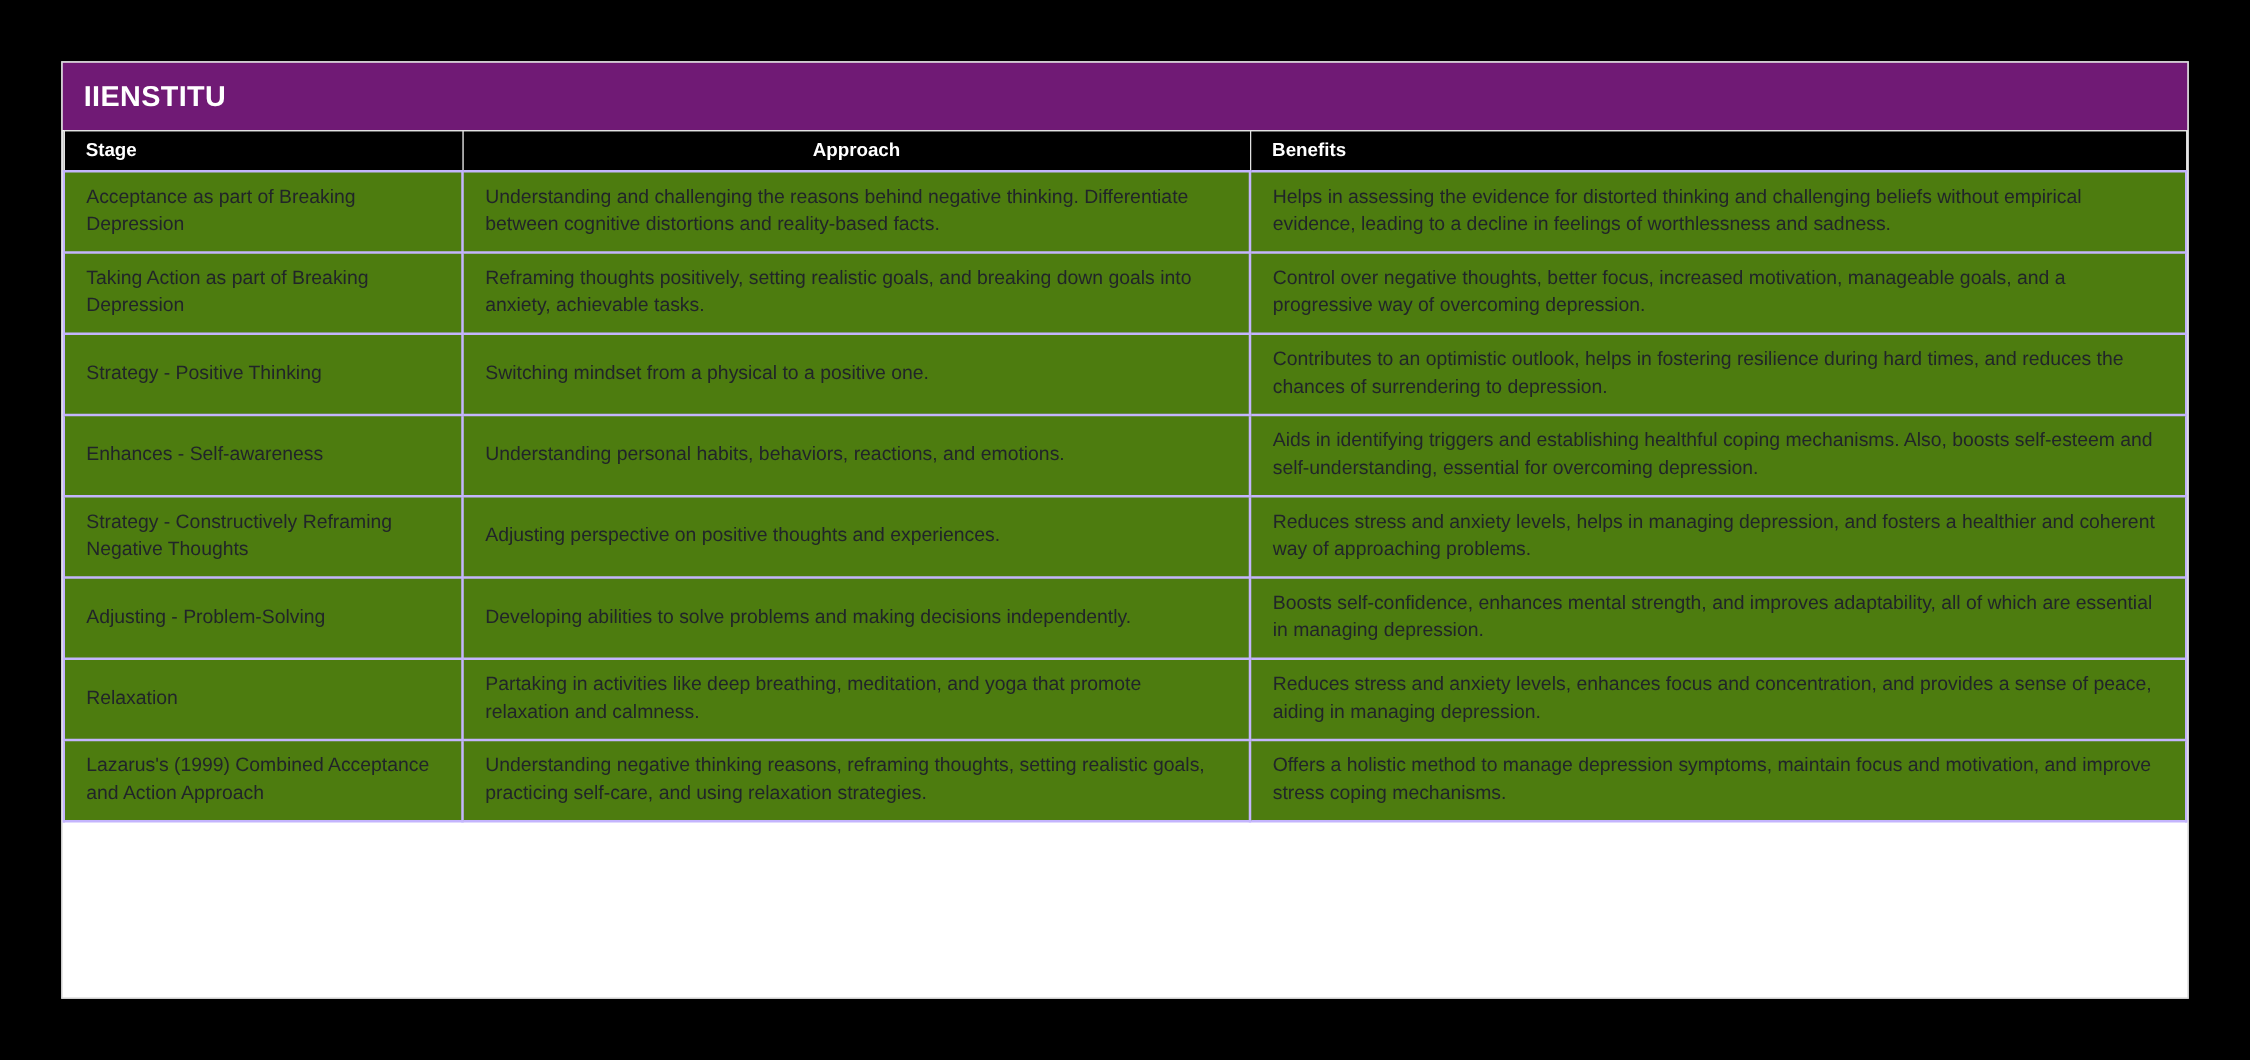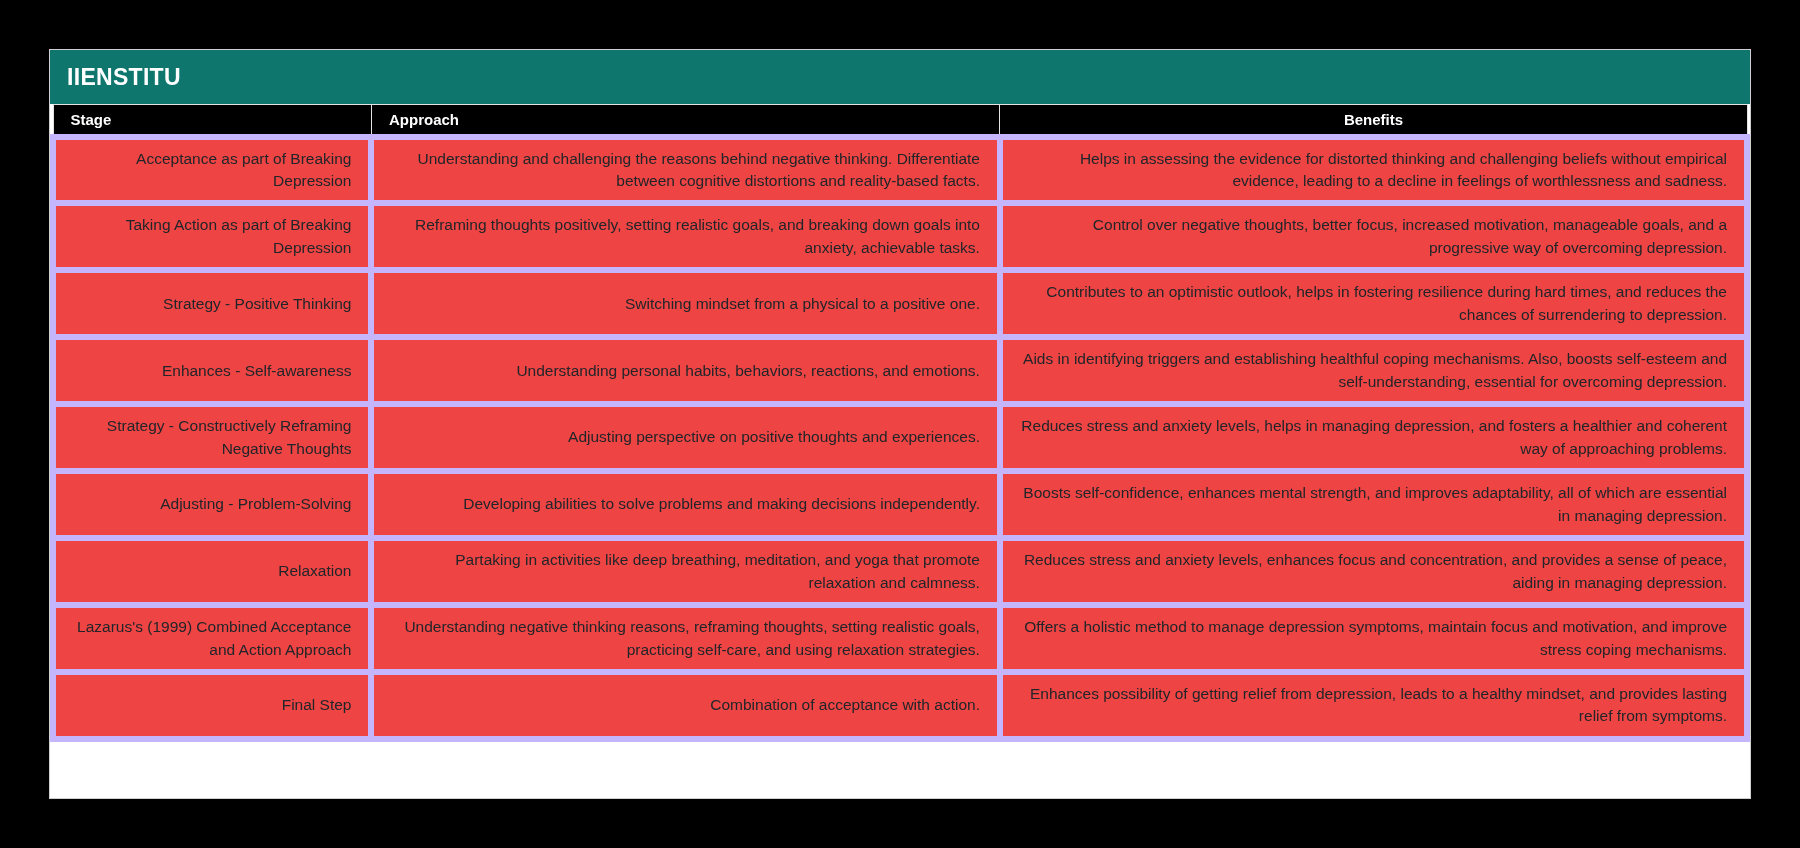--- a/index.html
+++ b/index.html
@@ -18,21 +18,21 @@
     top: 49px;
     width: 1702px;
     height: 750px;
     background: #ffffff;
     border: 1px solid #cfcfcf;
     overflow: hidden;
   }
 
   .card-title {
     height: 54px;
-    background: #0f766e;
+    background: #701a75;
     color: #ffffff;
     font-size: 23px;
     font-weight: 700;
     display: flex;
     align-items: center;
     padding: 0 17px;
     letter-spacing: 0.3px;
   }
 
   table.data-table {
@@ -46,34 +46,33 @@
     color: #ffffff;
     font-size: 15px;
     font-weight: 700;
     text-align: left;
     height: 32px;
     padding: 0 17px;
     border: 1px solid #e3e3e3;
   }
 
   table.data-table th.col-stage    { width: 18.8%; }
-  table.data-table th.col-approach { width: 37.1%; }
-  table.data-table th.col-benefits { width: 44.1%; text-align: center; }
+  table.data-table th.col-approach { width: 37.1%; text-align: center; }
+  table.data-table th.col-benefits { width: 44.1%; }
 
   table.data-table td {
-    background: #ef4444;
+    background: #4d7c0f;
     color: #212529;
     font-size: 15.5px;
     line-height: 1.45;
     height: 65px;
     padding: 8px 17px;
     vertical-align: middle;
-    border: 6px solid #c4b5fd;
+    border: 2px solid #c4b5fd;
     word-wrap: break-word;
-    text-align: right;
   }
 </style>
 </head>
 <body>
 
 <div class="card">
   <div class="card-title">IIENSTITU</div>
 
   <table class="data-table">
     <thead>
@@ -117,20 +116,15 @@
         <tr>
           <td>Relaxation</td>
           <td>Partaking in activities like deep breathing, meditation, and yoga that promote relaxation and calmness.</td>
           <td>Reduces stress and anxiety levels, enhances focus and concentration, and provides a sense of peace, aiding in managing depression.</td>
         </tr>
         <tr>
           <td>Lazarus's (1999) Combined Acceptance and Action Approach</td>
           <td>Understanding negative thinking reasons, reframing thoughts, setting realistic goals, practicing self-care, and using relaxation strategies.</td>
           <td>Offers a holistic method to manage depression symptoms, maintain focus and motivation, and improve stress coping mechanisms.</td>
         </tr>
-        <tr>
-          <td>Final Step</td>
-          <td>Combination of acceptance with action.</td>
-          <td>Enhances possibility of getting relief from depression, leads to a healthy mindset, and provides lasting relief from symptoms.</td>
-        </tr>
       </tbody>
   </table>
 </div>
 
 </body></html>

